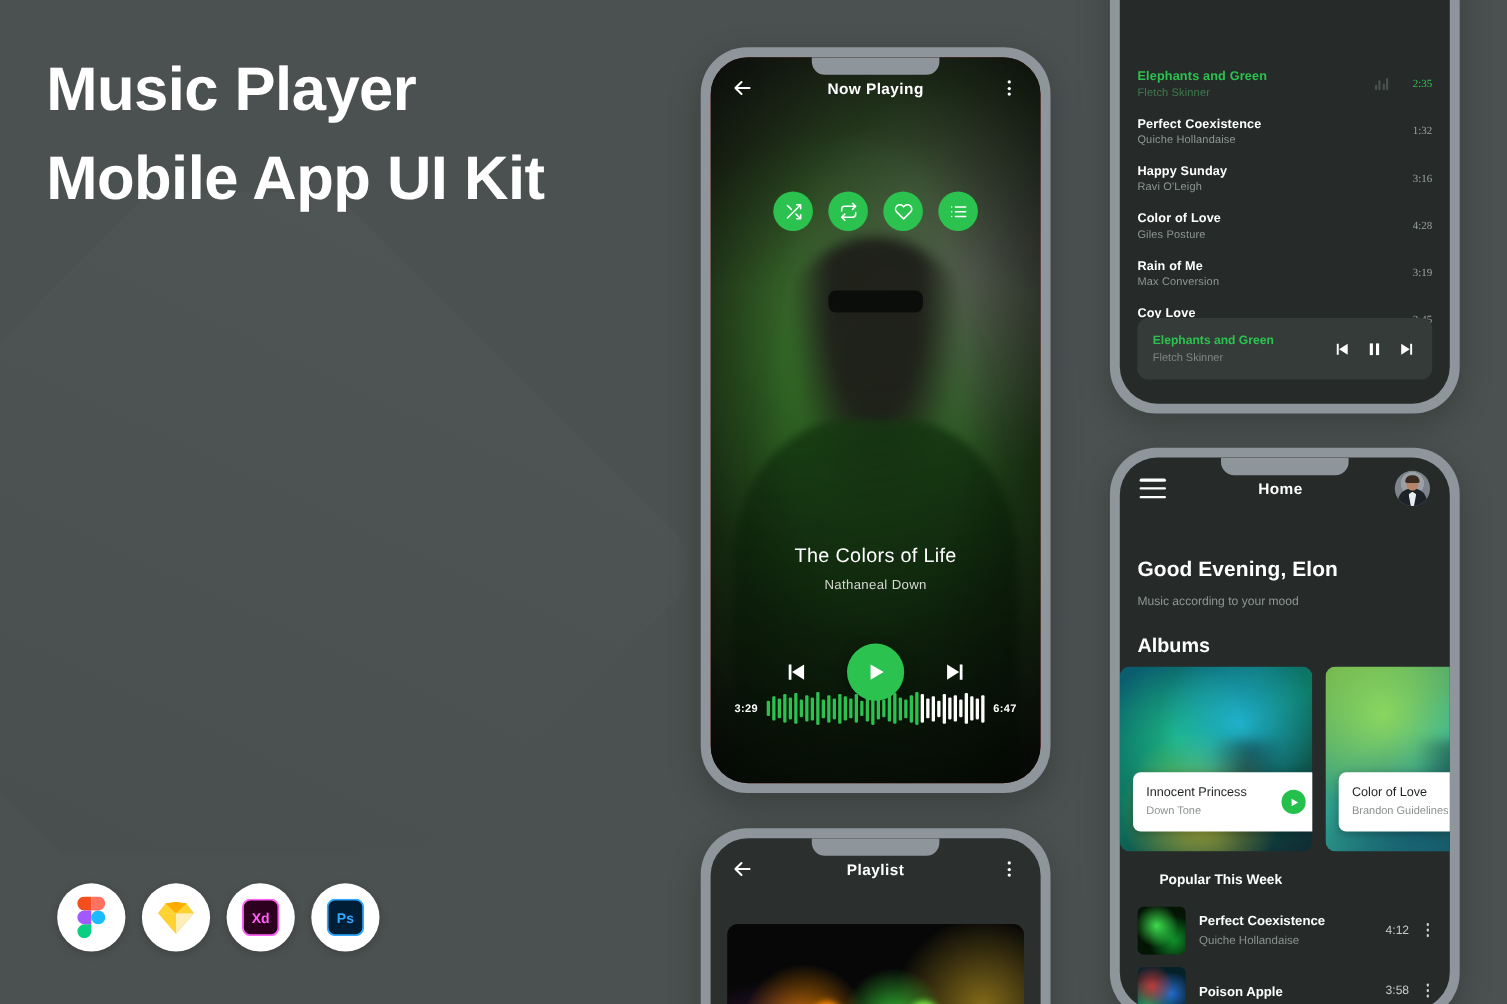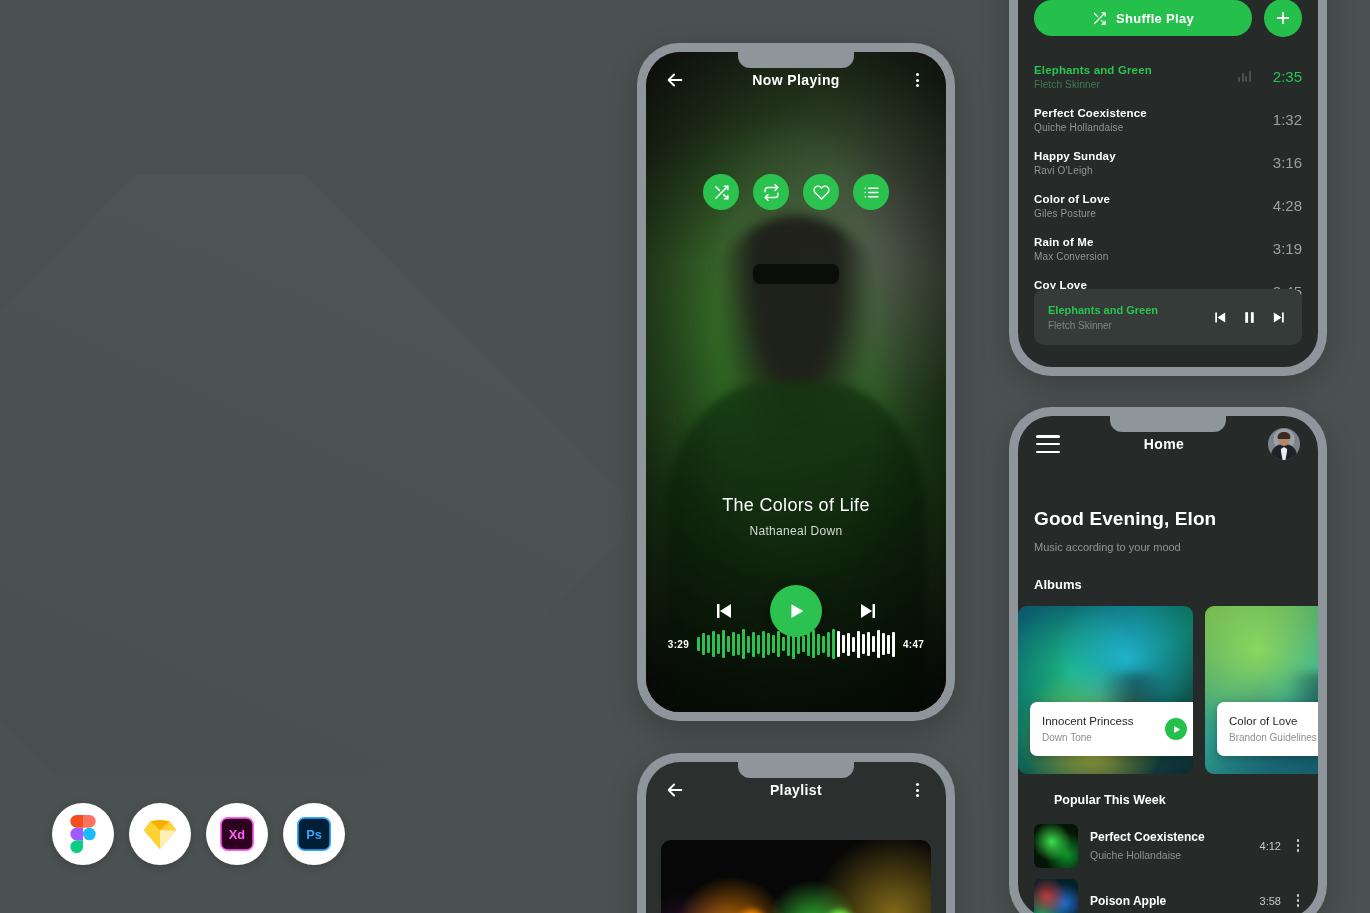--- a/index.html
+++ b/index.html
@@ -181,21 +181,21 @@
     width:38px;height:38px;border-radius:50%;background:#25c04b;flex:0 0 38px;
     display:flex;align-items:center;justify-content:center;cursor:pointer;
   }
   #q-list{ position:absolute;left:16px;right:16px;top:108px; }
   .q-row{ display:flex;align-items:center;height:43px;cursor:pointer;}
   .q-row .info{ flex:1;min-width:0;}
   .q-row .tname{ color:#fff;font-size:11.5px;font-weight:bold;letter-spacing:.15px;}
   .q-row .tart{ color:#8f9694;font-size:10px;margin-top:3px;letter-spacing:.15px;}
   .q-row.active .tname{ color:#2cc24f; }
   .q-row.active .tart{ color:#3f7a4e; }
-  .q-row .dur{ color:#9aa19f;font-size:15px;margin-left:22px;}
+  .q-row .dur{ color:#9aa19f;font-size:10px;margin-left:22px;font-family:Liberation Serif, serif;}
   .q-row.active .dur{ color:#2cc24f; }
   .eqbars{ display:flex;align-items:flex-end;gap:1.5px;height:11px;margin-left:8px;}
   .eqbars b{ width:2px;background:#4a5250;display:block;border-radius:1px;}
   #q-mini{
     position:absolute;left:16px;right:16px;bottom:22px;height:56px;border-radius:10px;
     background:#353b39;display:flex;align-items:center;padding:0 14px;
   }
   #q-mini .mi{ flex:1;min-width:0;}
   #q-mini .mname{ color:#2cc24f;font-size:11px;font-weight:bold;}
   #q-mini .mart{ color:#7e8684;font-size:10px;margin-top:4px;}
@@ -211,21 +211,21 @@
     width:32px;height:32px;border-radius:50%;flex:0 0 32px;overflow:hidden;cursor:pointer;
     background:radial-gradient(circle at 50% 36%, #9aa0a5 0 40%, #7d848a 41% 100%);
     position:relative;
   }
   #hm-avatar .head{position:absolute;left:50%;top:6px;transform:translateX(-50%);width:11px;height:12px;border-radius:50%;background:#b5856a;}
   #hm-avatar .hair{position:absolute;left:50%;top:4px;transform:translateX(-50%);width:13px;height:7px;border-radius:7px 7px 2px 2px;background:#3a2a20;}
   #hm-avatar .body{position:absolute;left:50%;bottom:0;transform:translateX(-50%);width:26px;height:16px;border-radius:12px 12px 0 0;background:#1d2128;}
   #hm-avatar .shirt{position:absolute;left:50%;bottom:0;transform:translateX(-50%);width:7px;height:13px;background:#e9edf1;clip-path:polygon(50% 0,100% 18%,70% 100%,30% 100%,0 18%);}
   #hm-greet{ position:absolute;left:16px;top:92px;color:#fff;font-size:19px;font-weight:bold;letter-spacing:.1px;}
   #hm-sub{ position:absolute;left:16px;top:125px;color:#8f9694;font-size:11px;}
-  #hm-albums-h{ position:absolute;left:16px;top:161px;color:#fff;font-size:13px;font-weight:bold;}
+  #hm-albums-h{ position:absolute;left:16px;top:161px;color:#fff;font-size:18px;font-weight:bold;}
   #hm-albums{
     position:absolute;left:0;right:0;top:190px;display:flex;gap:12px;
   }
   .album{
     flex:0 0 175px;height:168px;border-radius:9px;position:relative;overflow:hidden;cursor:pointer;
   }
   .album.a1{
     background:
       radial-gradient(circle at 62% 30%, rgba(40,200,255,.65), transparent 46%),
       radial-gradient(circle at 30% 38%, rgba(40,230,150,.55), transparent 44%),
@@ -281,20 +281,22 @@
   .pop-kebab i{ width:2.5px;height:2.5px;border-radius:50%;background:#cfd4d2;display:block;}
 </style>
 </head>
 <body>
 
 <div id="bg-watermark">
   <div class="tri"></div>
 </div>
 
 <div id="headline">
+  <span class="l">Music Player</span>
+  <span class="l">Mobile App UI Kit</span>
 </div>
 
 <div id="tool-icons">
   <div class="tool-badge">
     <svg width="26" height="38" viewBox="0 0 38 57">
       <path d="M19 28.5a9.5 9.5 0 1 1 9.5 9.5A9.5 9.5 0 0 1 19 28.5z" fill="#1abcfe"></path>
       <path d="M0 47.5A9.5 9.5 0 0 1 9.5 38H19v9.5a9.5 9.5 0 0 1-19 0z" fill="#0acf83"></path>
       <path d="M19 0v19h9.5a9.5 9.5 0 0 0 0-19z" fill="#ff7262"></path>
       <path d="M0 9.5A9.5 9.5 0 0 0 9.5 19H19V0H9.5A9.5 9.5 0 0 0 0 9.5z" fill="#f24e1e"></path>
       <path d="M0 28.5A9.5 9.5 0 0 0 9.5 38H19V19H9.5A9.5 9.5 0 0 0 0 28.5z" fill="#a259ff"></path>
@@ -431,21 +433,21 @@
           <b style="height: 15px; background: rgb(255, 255, 255);"></b>
           <b style="height: 27px; background: rgb(255, 255, 255);"></b>
           <b style="height: 20px; background: rgb(255, 255, 255);"></b>
           <b style="height: 24px; background: rgb(255, 255, 255);"></b>
           <b style="height: 16px; background: rgb(255, 255, 255);"></b>
           <b style="height: 28px; background: rgb(255, 255, 255);"></b>
           <b style="height: 22px; background: rgb(255, 255, 255);"></b>
           <b style="height: 19px; background: rgb(255, 255, 255);"></b>
           <b style="height: 25px; background: rgb(255, 255, 255);"></b>
         </div>
-      <div class="t">4:47</div>
+      <div class="t">6:47</div>
     </div>
   </div>
 </div>
 
 <div class="phone" id="phone-playlist">
   <div class="screen">
     <div class="notch"></div>
     <div class="topbar">
       <div class="back-arrow">
         <svg viewBox="0 0 24 24" width="22" height="22" fill="none" stroke="#fff" stroke-width="2" stroke-linecap="round" stroke-linejoin="round">
@@ -461,33 +463,20 @@
     </div>
     <div id="pl-hero">
       <div class="f1"></div>
       <div class="f2"></div>
     </div>
   </div>
 </div>
 
 <div class="phone" id="phone-queue">
   <div class="screen">
-    <div id="q-shuffle-row">
-      <div id="q-shuffle">
-        <svg viewBox="0 0 24 24" width="15" height="15" fill="none" stroke="#fff" stroke-width="2" stroke-linecap="round" stroke-linejoin="round">
-            <path d="M16 3h5v5M4 20 21 3M21 16v5h-5M15 15l6 6M4 4l5 5"></path>
-          </svg>
-        <span>Shuffle Play</span>
-      </div>
-      <div id="q-add">
-        <svg viewBox="0 0 24 24" width="18" height="18" fill="none" stroke="#fff" stroke-width="2.4" stroke-linecap="round">
-            <path d="M12 5v14M5 12h14"></path>
-          </svg>
-      </div>
-    </div>
     <div id="q-list">
         <div class="q-row active">
           <div class="info">
             <div class="tname">Elephants and Green</div>
             <div class="tart">Fletch Skinner</div>
           </div>
           <div class="eqbars">
             <b style="height: 5px;"></b>
             <b style="height: 9px;"></b>
             <b style="height: 6px;"></b>

